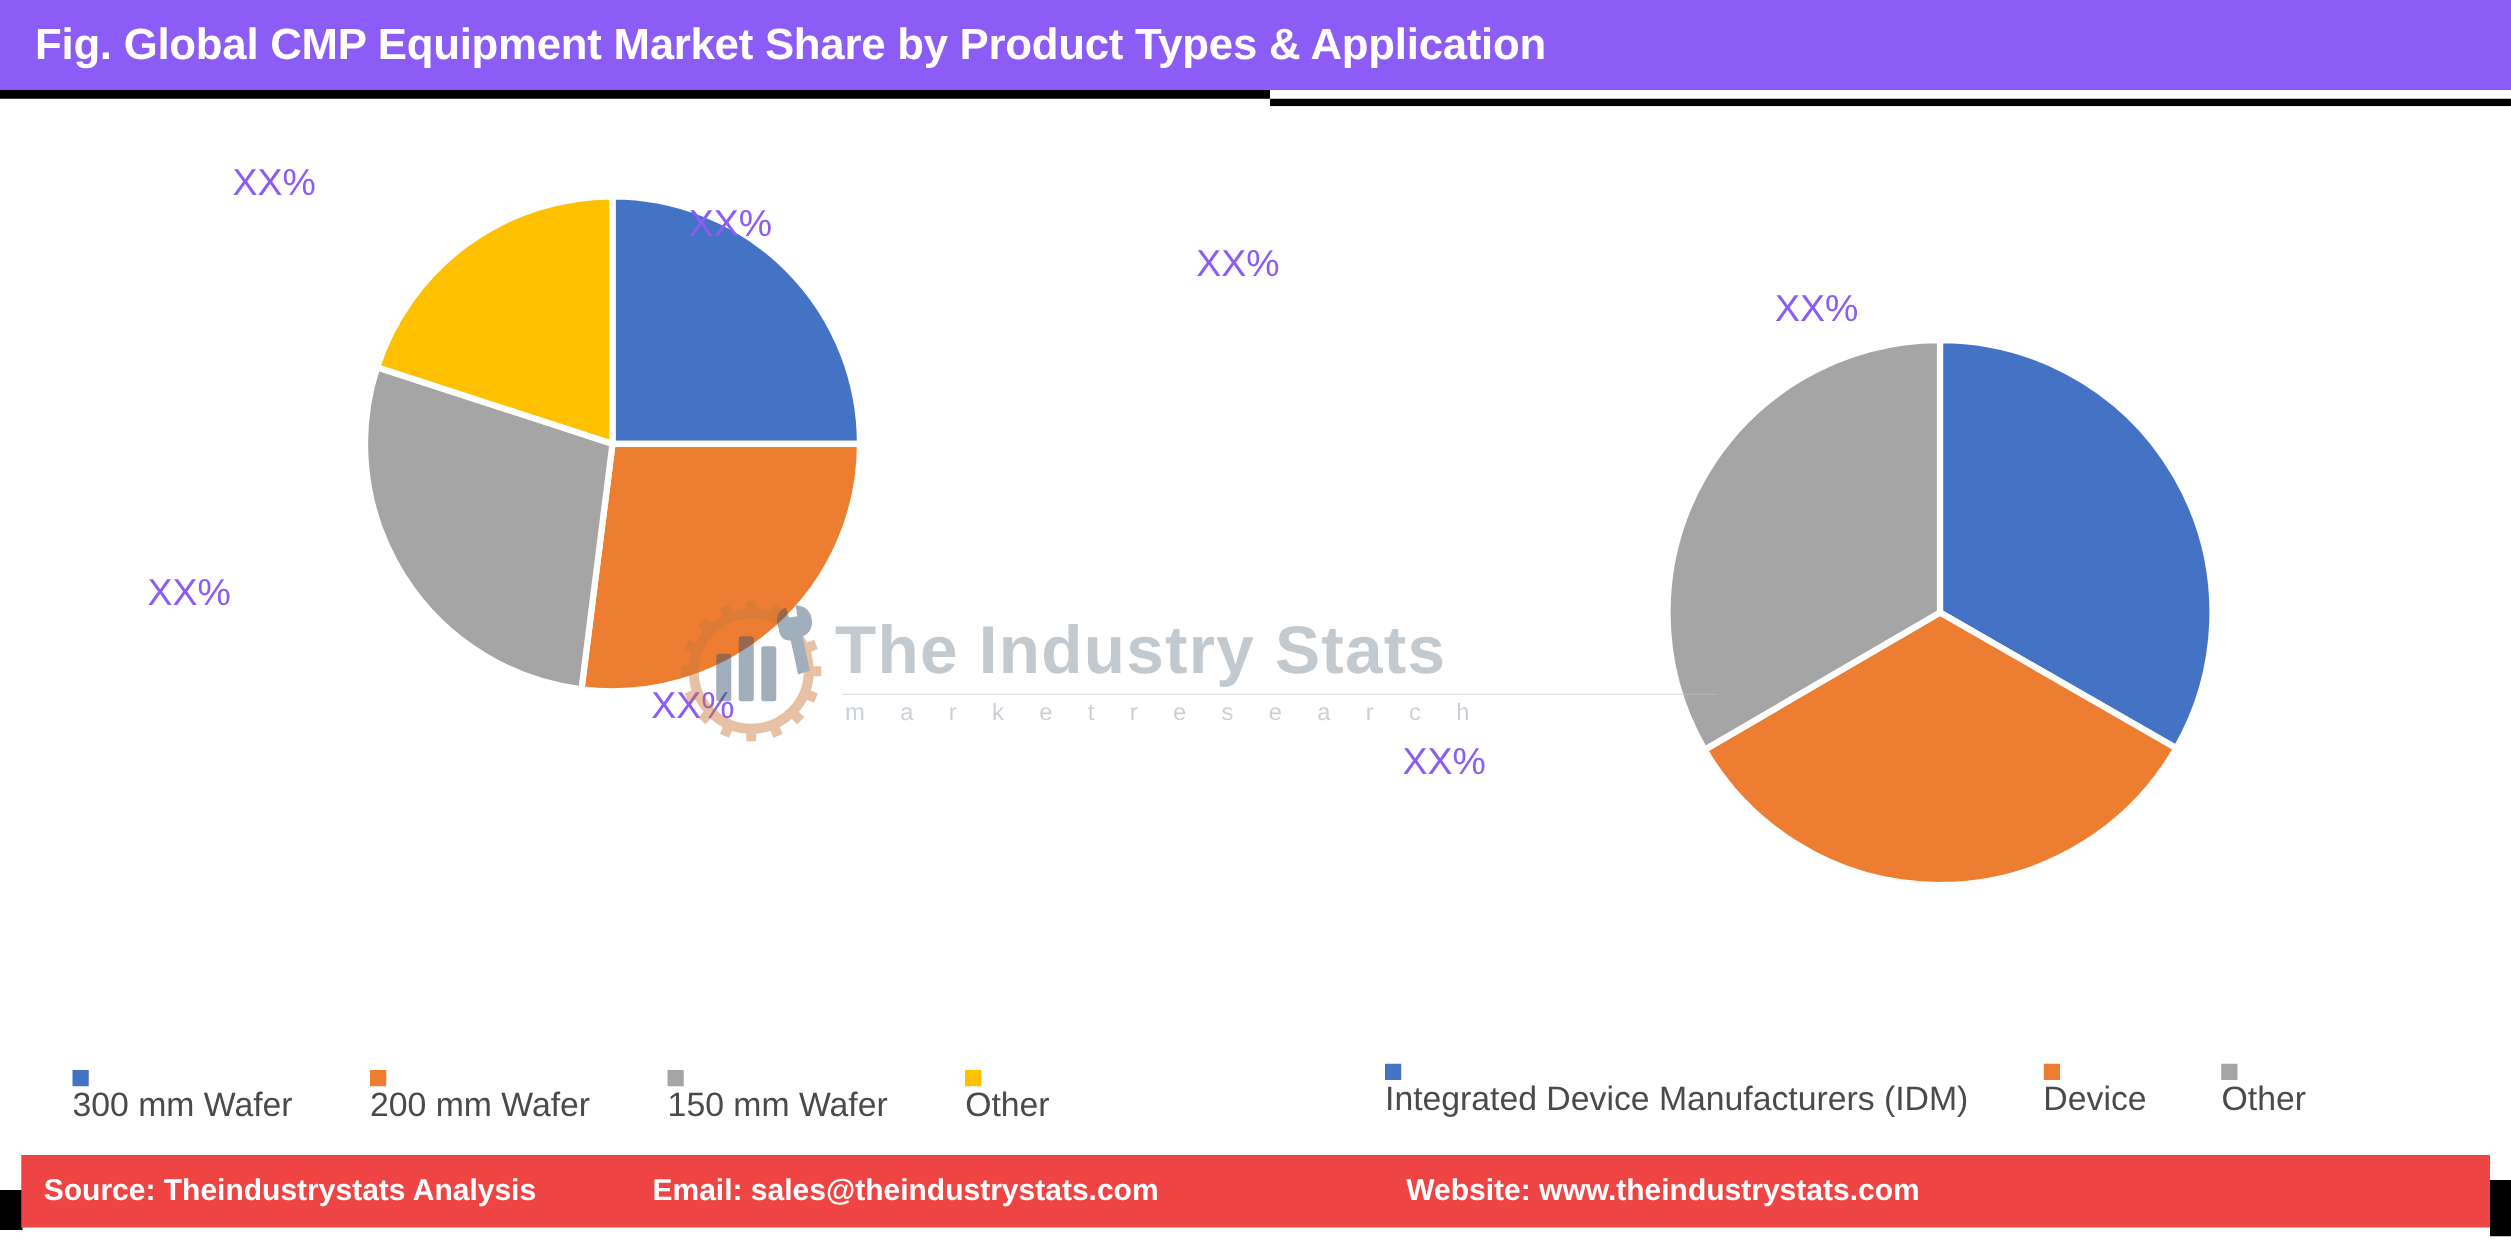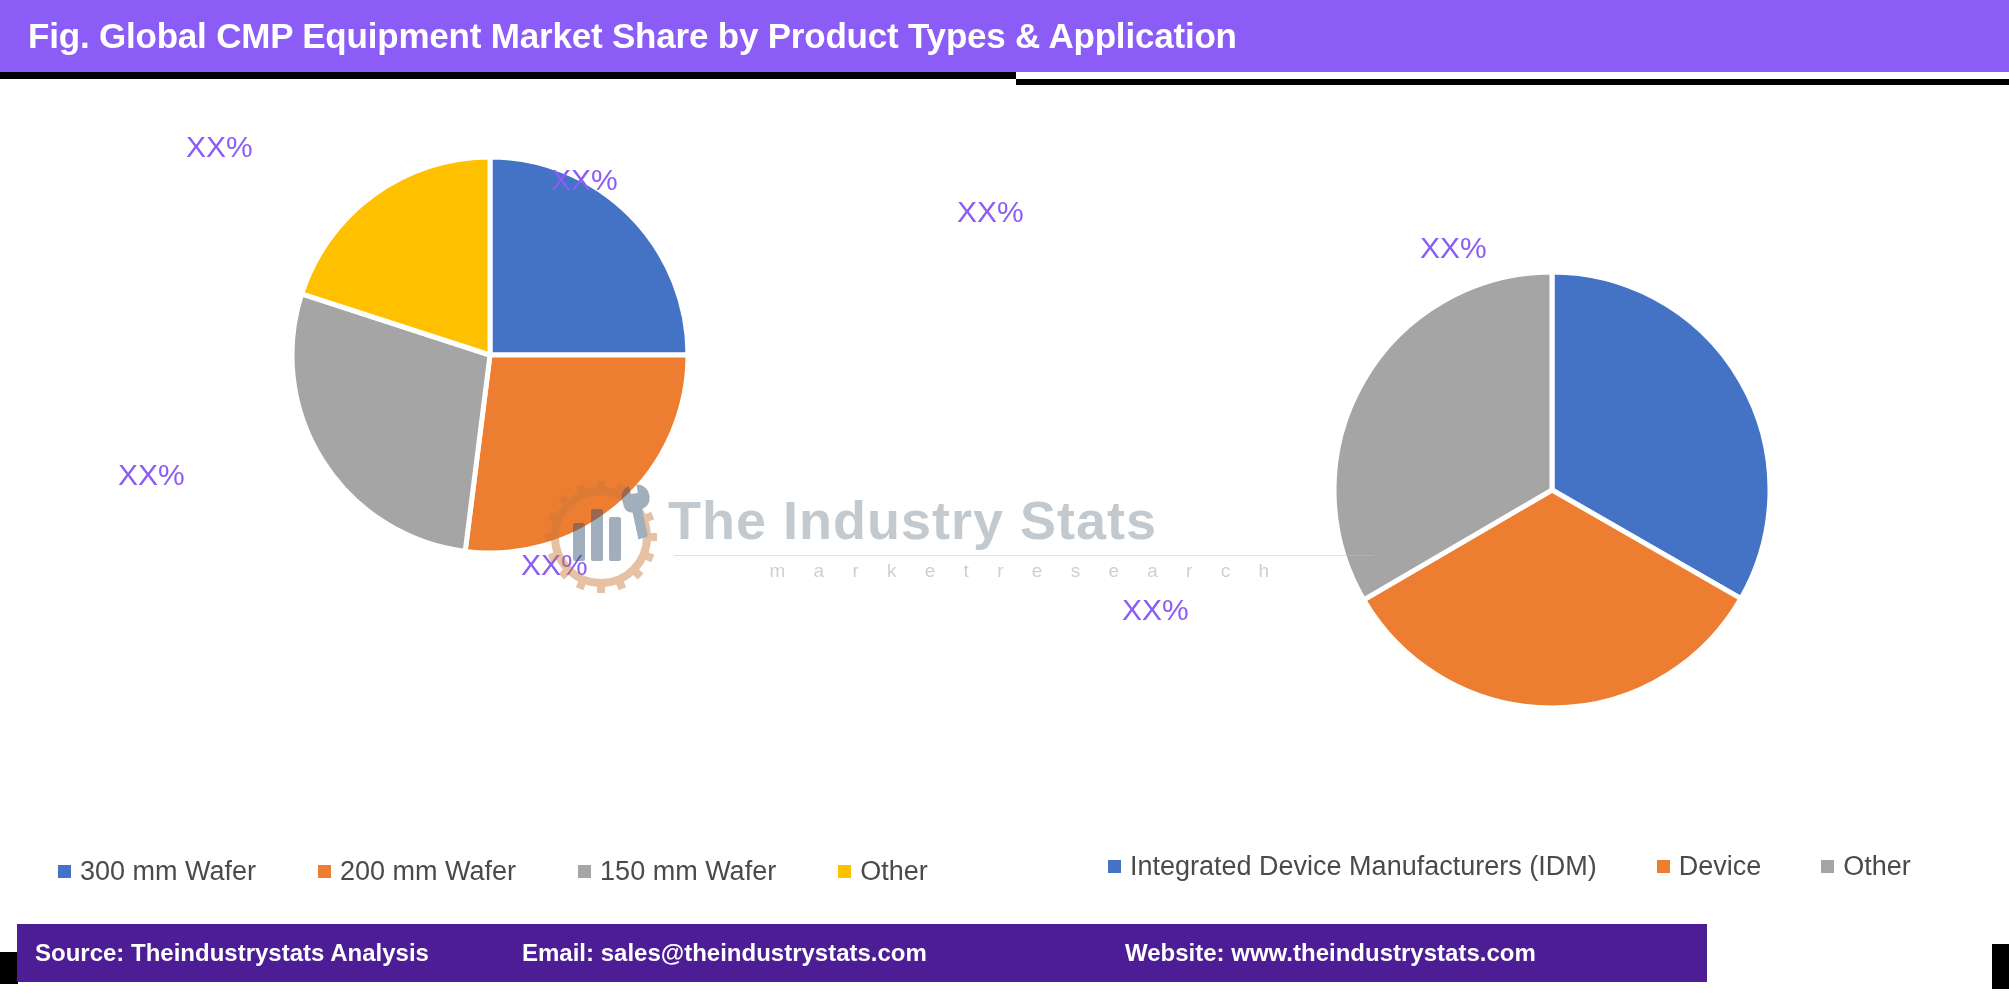--- a/index.html
+++ b/index.html
@@ -100,33 +100,32 @@
     background: #b9c3ca;
     margin: 7px 0 4px 6px;
     width: 700px;
   }
   #watermark-sub {
     font-size: 19px;
     color: #8e9aa4;
     letter-spacing: 11.5px;
     padding-left: 8px;
     font-family: "Liberation Sans", sans-serif;
-    text-align: center;
   }
 
   
   .legend-row {
     position: absolute;
     display: flex;
     align-items: center;
   }
   .legend-item {
     display: flex;
-    align-items: center;
-    white-space: nowrap;
+    white-space: nowrap;
+    flex-direction: column;
   }
   .legend-swatch {
     width: 13px;
     height: 13px;
     margin-right: 9px;
     flex: 0 0 auto;
   }
   .legend-label {
     font-size: 27px;
     color: #4a4a4a;
@@ -135,23 +134,23 @@
   #legend-left  { left: 58px;  top: 856px; }
   #legend-left .legend-item { margin-right: 62px; }
   #legend-right { left: 1108px; top: 851px; }
   #legend-right .legend-item { margin-right: 60px; }
 
   
   #footer-bar {
     position: absolute;
     left: 17px;
     top: 924px;
-    width: 1690px;
+    width: 1975px;
     height: 58px;
-    background: #4c1d95;
+    background: #ef4444;
     display: flex;
     align-items: center;
   }
   #footer-tab-left {
     position: absolute;
     left: 0; top: 952px;
     width: 18px; height: 32px;
     background: #000000;
   }
   #footer-tab-right {

